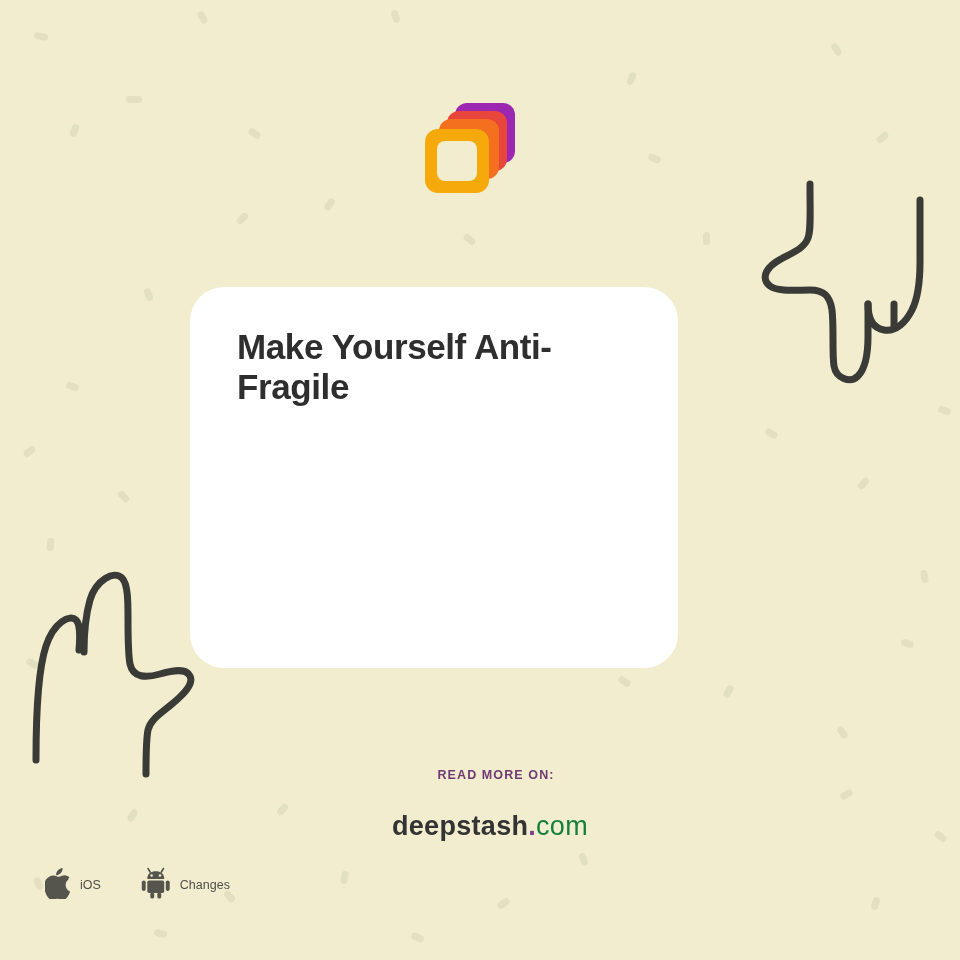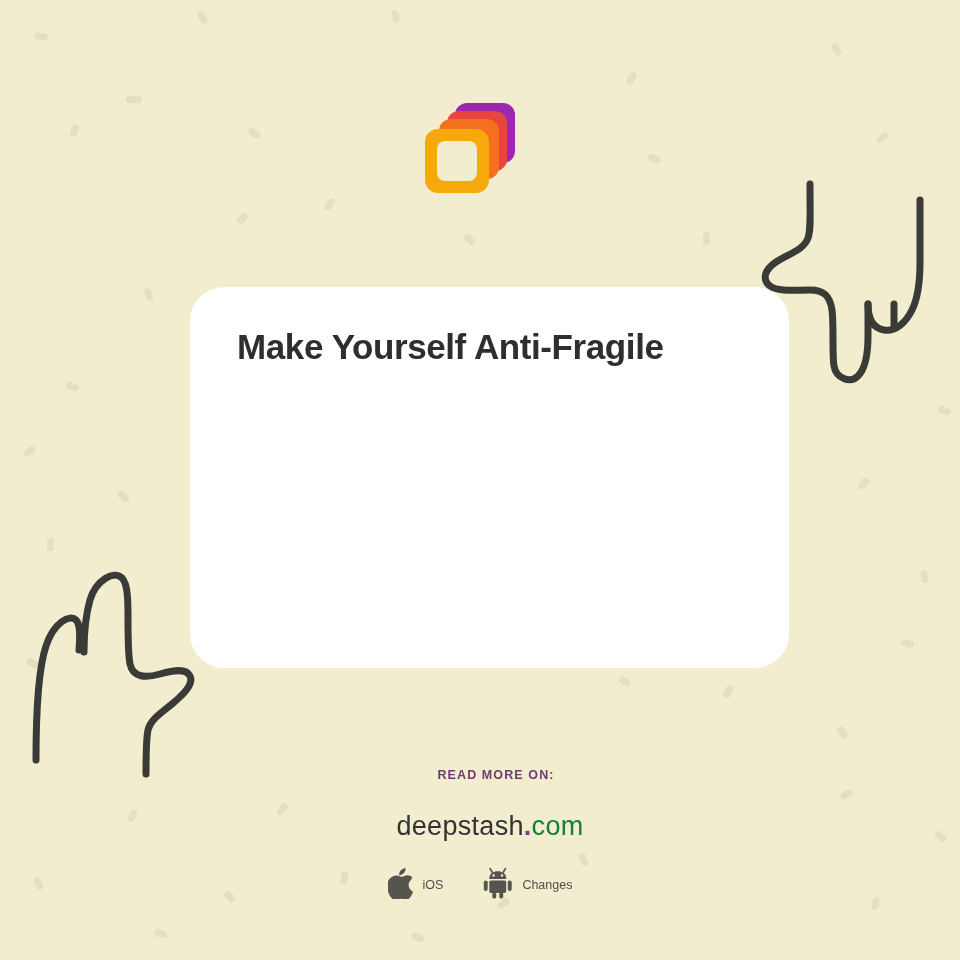--- a/index.html
+++ b/index.html
@@ -58,21 +58,21 @@
     left:12px; top:12px;
     width:40px; height:40px;
     background:#f1edce;
     border-radius:8px;
   }
 
   
   #idea-card {
     position:absolute;
     left:190px; top:287px;
-    width:599px; height:381px;
+    width:488px; height:381px;
     background:#ffffff;
     border-radius:34px;
     z-index:3;
     overflow:hidden;
   }
   #card-inner {
     padding:40px 47px 0 47px;
     -webkit-mask-image:linear-gradient(to bottom,
         #000 0px, #000 318px, rgba(0,0,0,.35) 348px, rgba(0,0,0,0) 372px);
     mask-image:linear-gradient(to bottom,
@@ -109,30 +109,31 @@
     color:#6f3a73;
     text-transform:uppercase;
     margin-left:32px;
   }
   #site-url {
     margin-top:29px;
     font-size:27px;
     color:#333333;
     letter-spacing:.3px;
   }
-  #site-url .u-name { font-weight:normal;margin-left:20px; }
+  #site-url .u-name { font-weight:bold;margin-left:20px; }
   #site-url .u-dot  { color:#7b3f8a; font-weight:bold; }
   #site-url .u-tld  { font-weight:400; color:#15803d; }
 
   #store-row {
     margin-top:25px;
     display:flex;
-    justify-content:center;
+    justify-content:flex-start;
     align-items:center;
     gap:40px;
+    padding-left:45px;
   }
   .store-item {
     display:flex;
     align-items:center;
     gap:9px;
   }
   .store-label {
     font-size:12.5px;
     color:#4f4f4a;
   }

